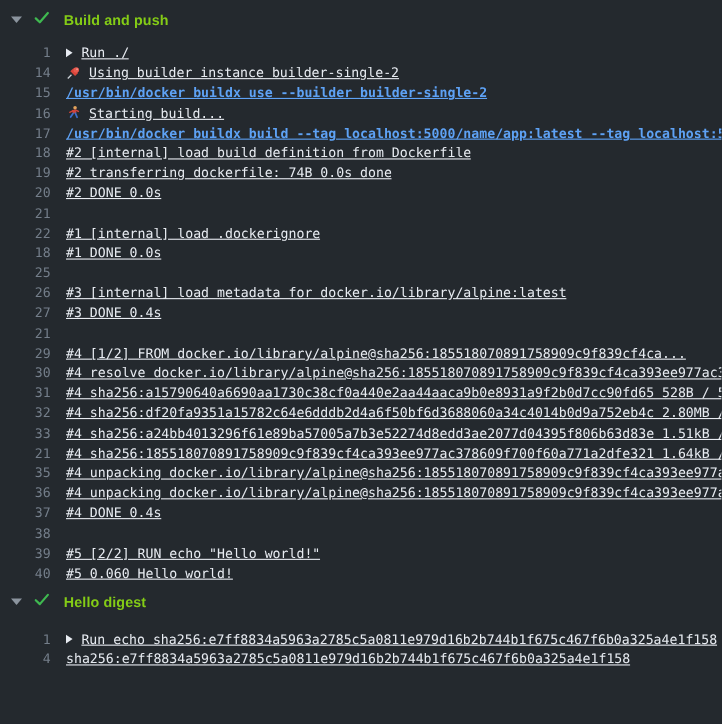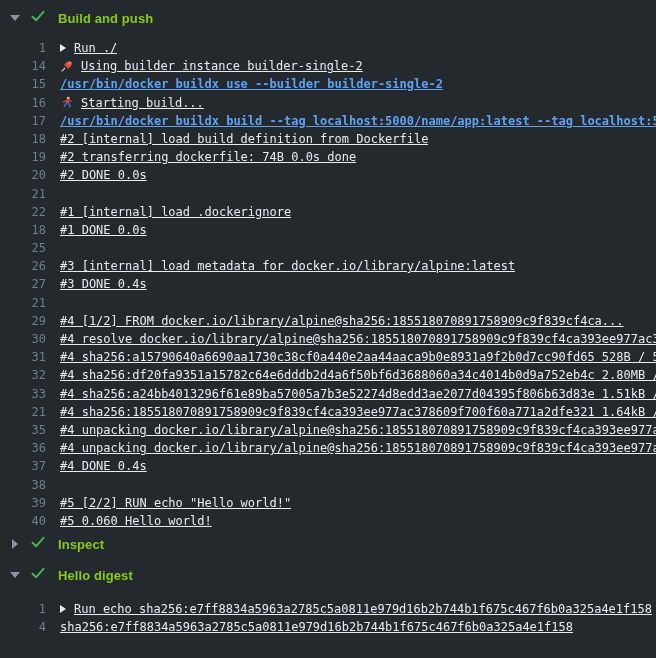--- a/index.html
+++ b/index.html
@@ -192,29 +192,20 @@
   </div>
       <div class="log-line">
     <span class="ln">39</span>
     <span class="lc"><span class="txt">#5 [2/2] RUN echo "Hello world!"</span></span>
   </div>
       <div class="log-line">
     <span class="ln">40</span>
     <span class="lc"><span class="txt">#5 0.060 Hello world!</span></span>
   </div>
     </div>
-    <div class="section-header h-mid">
-    <span class="caret">
-        <span class="tri-right"></span>
-      </span>
-    <span class="check-slot"><svg class="check" viewBox="0 0 16 16" width="16" height="16">
-    <path d="M2.5 8.7 L6.2 12.2 L13.5 3.8" fill="none" stroke="#3fb950" stroke-width="2" stroke-linecap="round" stroke-linejoin="round"></path>
-  </svg></span>
-    <span class="section-title">Inspect</span>
-  </div>
     <div class="section-header h-last">
     <span class="caret">
         <span class="tri-down"></span>
       </span>
     <span class="check-slot"><svg class="check" viewBox="0 0 16 16" width="16" height="16">
     <path d="M2.5 8.7 L6.2 12.2 L13.5 3.8" fill="none" stroke="#3fb950" stroke-width="2" stroke-linecap="round" stroke-linejoin="round"></path>
   </svg></span>
     <span class="section-title">Hello digest</span>
   </div>
     <div class="log-block digest">

